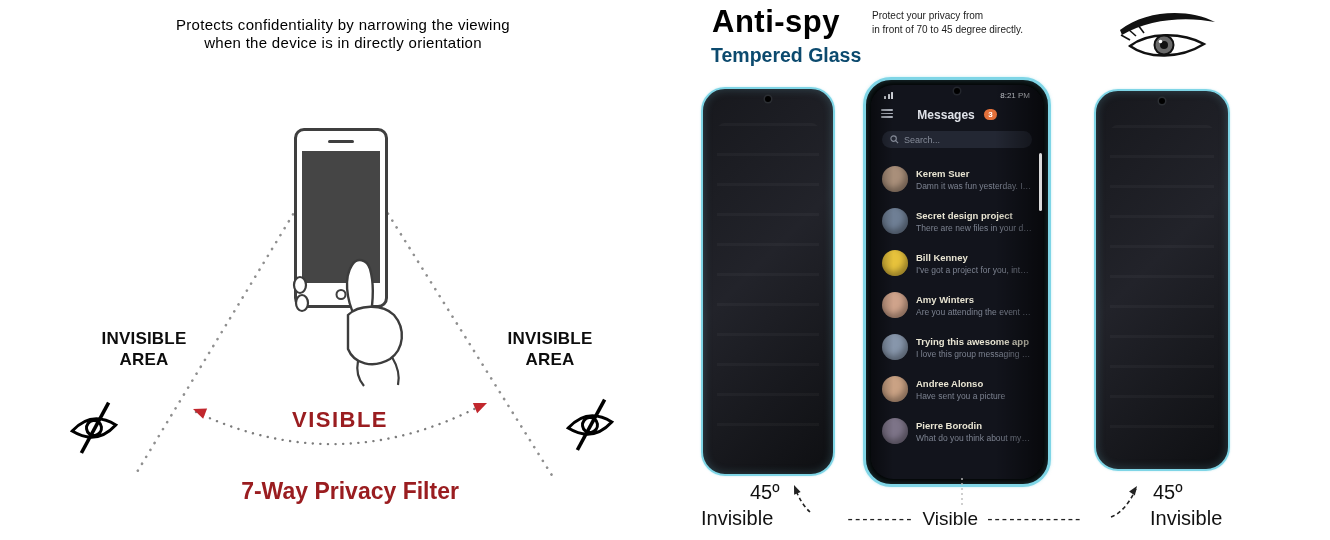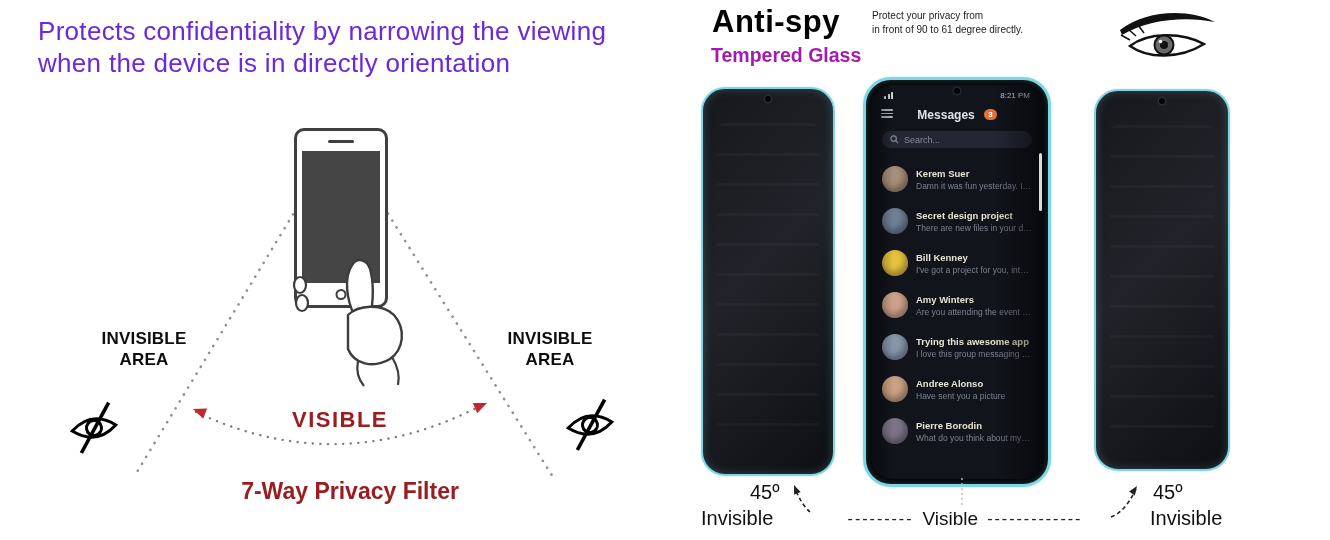--- a/index.html
+++ b/index.html
@@ -1,43 +1,43 @@
 <!DOCTYPE html>
 <html style="--accent: #9a1d20; --arrow: #c1272d; --glass: #7fd5e6; --badge: #e2703a;"><head>
 <meta charset="utf-8">
 <style>
   html,body{margin:0;padding:0;background:#fff;}
   .canvas{position:relative;width:1330px;height:540px;background:#ffffff;overflow:hidden;
           font-family:"Liberation Sans", sans-serif;color:#222;}
   .canvas *{box-sizing:border-box;}
 
   
-  .lp-heading{position:absolute;left:38px;top:16px;width:610px;
-              font-size:26px;color:#6d28d9;line-height:1.22;letter-spacing:.3px;}
+  .lp-heading{position:absolute;left:38px;top:16px;width:610px;text-align:center;
+              font-size:15px;color:#000000;line-height:1.22;letter-spacing:.3px;}
   .diagram-svg{position:absolute;left:0;top:0;width:665px;height:540px;}
   .il-phone{position:absolute;left:294px;top:128px;width:94px;height:180px;background:#fff;
             border:3px solid #3f3f3f;border-radius:10px;z-index:2;}
   .il-screen{position:absolute;left:5px;right:5px;top:20px;bottom:22px;background:#454545;}
   .il-speaker{position:absolute;top:9px;left:50%;transform:translateX(-50%);width:26px;height:3px;
               background:#3f3f3f;border-radius:2px;}
   .il-home{position:absolute;bottom:5px;left:50%;transform:translateX(-50%);width:11px;height:11px;
            border:2px solid #3f3f3f;border-radius:50%;}
   .hand-svg{position:absolute;left:260px;top:225px;width:175px;height:165px;z-index:3;}
   .inv-label{position:absolute;width:96px;text-align:center;font-weight:bold;font-size:17px;
              color:#0d0d0d;line-height:1.25;letter-spacing:.2px;}
   .inv-left{left:96px;top:328px;}
   .inv-right{left:502px;top:328px;}
   .visible-label{position:absolute;left:245px;top:407px;width:190px;text-align:center;
                  color:var(--accent,#9a1d20);font-weight:bold;font-size:22px;letter-spacing:1.5px;}
   .filter-title{position:absolute;left:175px;top:478px;width:350px;text-align:center;
                 color:var(--accent,#9a1d20);font-weight:bold;font-size:23px;}
 
   
   .rp-title{position:absolute;left:712px;top:4px;font-size:31px;font-weight:800;color:#000;letter-spacing:.5px;}
-  .rp-subtitle{position:absolute;left:711px;top:44px;font-size:19.5px;font-weight:bold;color:#a21caf;}
+  .rp-subtitle{position:absolute;left:711px;top:44px;font-size:19.5px;font-weight:bold;color:#0c4a6e;}
   .rp-desc{position:absolute;left:872px;top:9px;width:235px;font-size:10px;color:#1c1c1c;line-height:1.38;}
   .eye-art{position:absolute;left:1116px;top:6px;width:104px;height:58px;}
 
   .phone{position:absolute;border-radius:24px;border:2px solid var(--glass,#7fd5e6);
          background:linear-gradient(135deg,#17181d 0%,#22232a 45%,#0e0f12 100%);
          box-shadow:inset 0 0 10px rgba(127,213,230,.25), 0 0 2px rgba(127,213,230,.5);}
   .phone .cam{position:absolute;top:7px;left:50%;transform:translateX(-50%);width:6px;height:6px;
               border-radius:50%;background:#000;box-shadow:0 0 0 1.5px #2b2e33;}
   .ghost{position:absolute;left:14px;right:14px;top:34px;bottom:24px;opacity:.55;border-radius:8px;
          background:repeating-linear-gradient(180deg,rgba(255,255,255,.06) 0 3px,transparent 3px 30px);}
@@ -145,21 +145,21 @@
     <div>INVISIBLE</div>
     <div>AREA</div>
   </div>
   <div class="visible-label">VISIBLE</div>
   <div class="filter-title">7-Way Privacy Filter</div>
 
   <div class="rp-title">Anti-spy</div>
   <div class="rp-subtitle">Tempered Glass</div>
   <div class="rp-desc">
     <div>Protect your privacy from</div>
-    <div>in front of 90 to 61 degree directly.</div>
+    <div>in front of 70 to 45 degree directly.</div>
   </div>
 
   <svg class="eye-art" viewBox="0 0 104 58">
     <path d="M4 24 C 30 4, 72 2, 99 16 C 70 10, 32 13, 6 29 Z" fill="#111"></path>
     <line x1="14" y1="34" x2="5" y2="29" stroke="#111" stroke-width="1.6"></line>
     <line x1="20" y1="30" x2="12" y2="23" stroke="#111" stroke-width="1.6"></line>
     <line x1="28" y1="27" x2="22" y2="19" stroke="#111" stroke-width="1.6"></line>
     <path d="M14 40 C 32 26, 66 26, 88 38 C 64 53, 32 53, 14 40 Z" fill="#fff" stroke="#111" stroke-width="2.4"></path>
     <circle cx="48" cy="39" r="9.5" fill="#6a6a6a" stroke="#111" stroke-width="2"></circle>
     <circle cx="48" cy="39" r="4" fill="#111"></circle>

